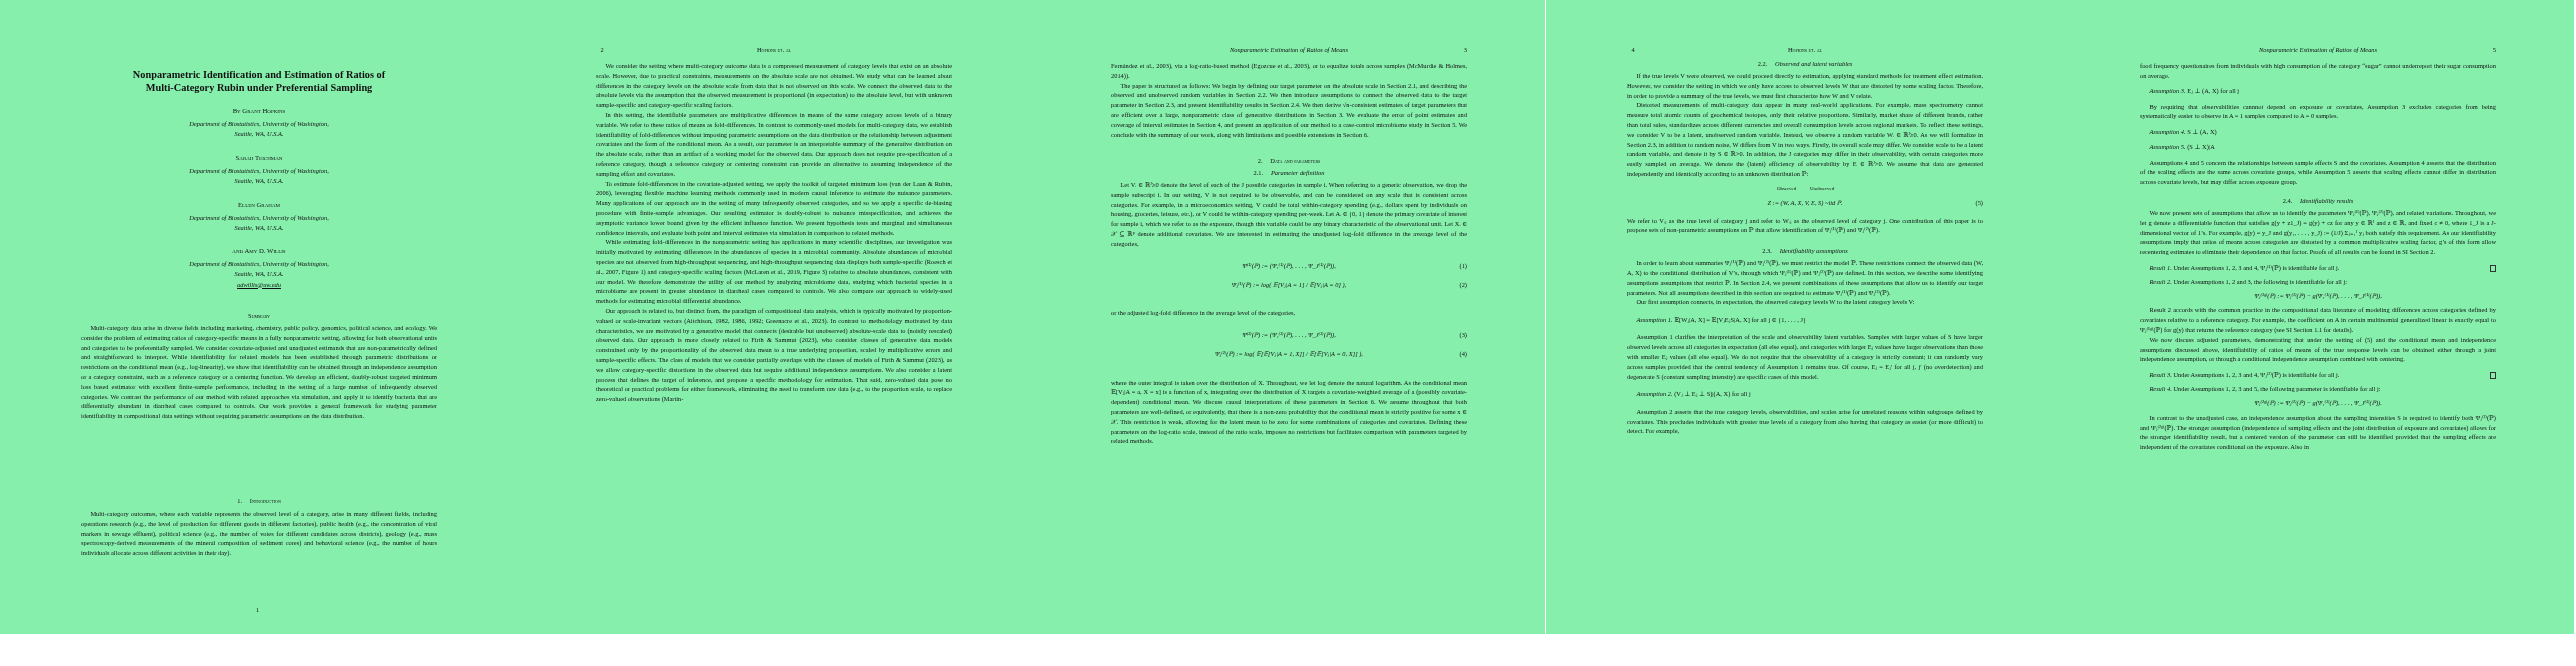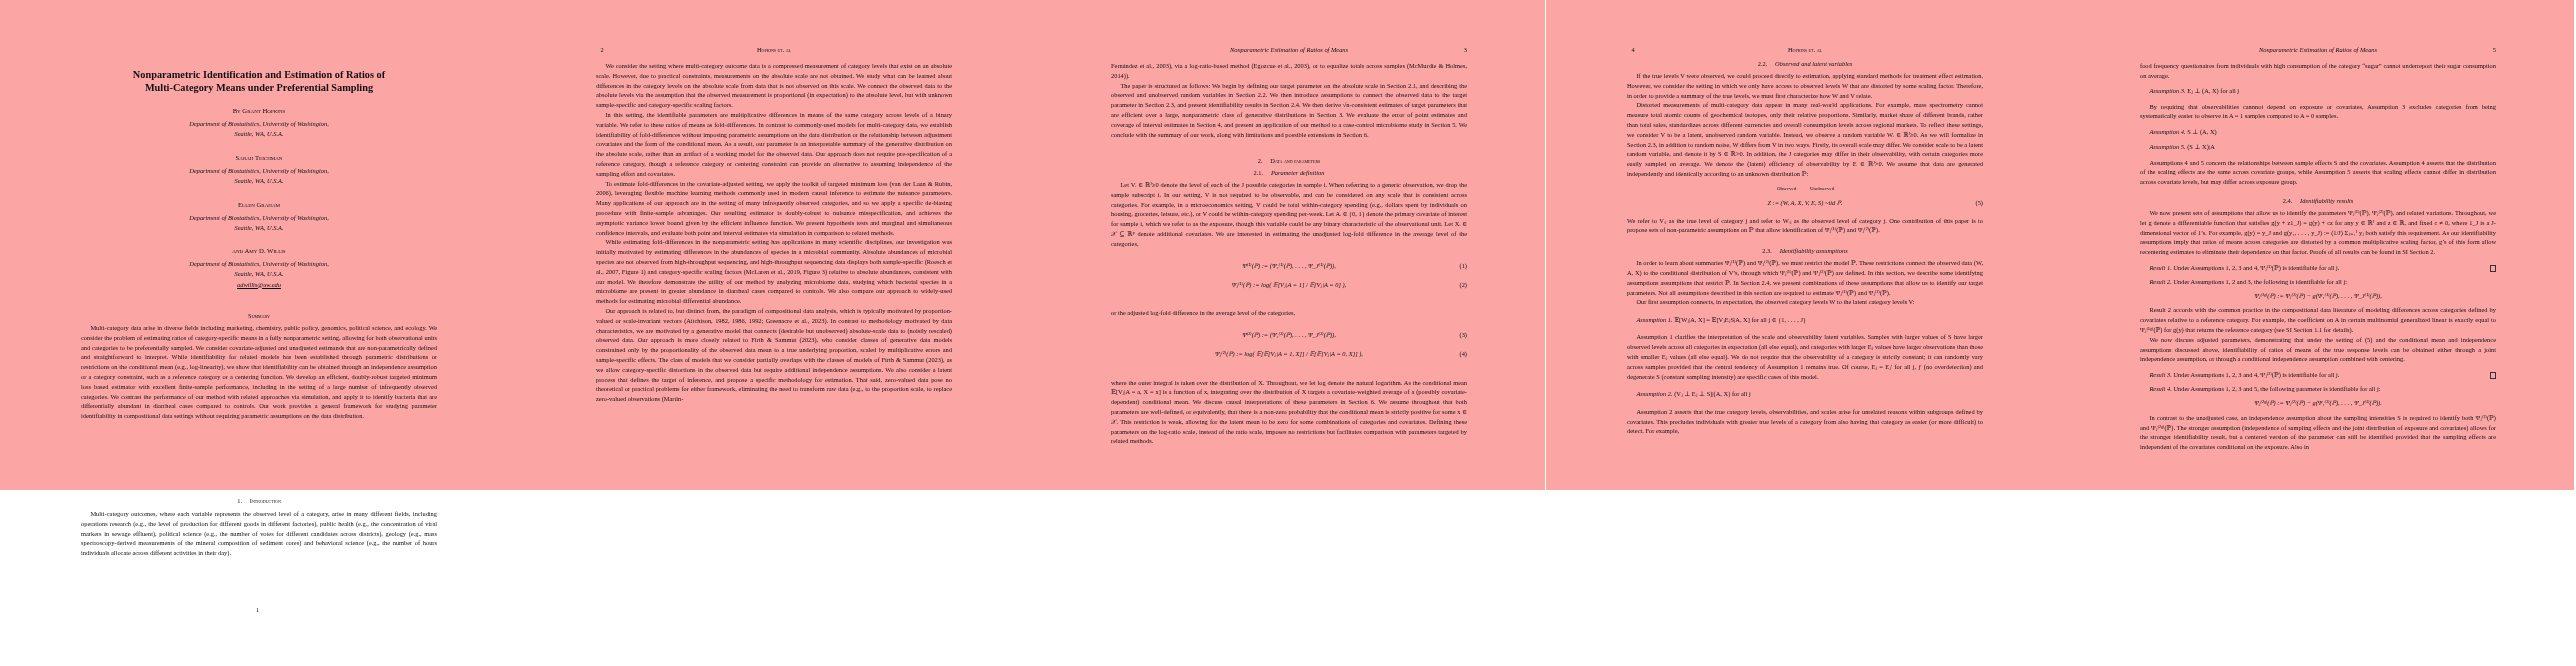--- a/index.html
+++ b/index.html
@@ -1,18 +1,18 @@
 <!DOCTYPE html>
 <html style="font-size:9px"><head>
 <meta charset="utf-8">
 <style>
   html, body { margin:0; padding:0; background:#ffffff; }
   body { width:2576px; height:667px; overflow:hidden; position:relative;
          font-family:"Liberation Serif","DejaVu Serif",serif; color:#111; }
-  .page { position:absolute; top:0; width:515px; height:490px; background:#fca5a5; }
+  .page { position:absolute; top:0; width:515px; height:634px; background:#86efac; }
   .col { position:absolute; left:81px; width:356px; font-size:6.4px; line-height:9.8px; }
   .runhead { position:absolute; top:46px; left:81px; width:356px; height:10px; font-size:6.4px; }
   .runhead .num-left { position:absolute; left:4.4px; top:0; }
   .runhead .num-right { position:absolute; right:0; top:0; }
   .runhead .center { position:absolute; left:0; right:0; text-align:center; top:0; }
   .sc { font-variant:small-caps; }
   .it { font-style:italic; }
   p { margin:0; text-align:justify; text-indent:9.4px; }
   p.noind { text-indent:0; }
   .sec { text-align:center; margin:0; font-variant:small-caps; font-size:6.4px; }
@@ -37,21 +37,21 @@
 </head>
 <body>
 
 <div class="stamp">
   <span>arXiv:2510.23920v1  [stat.ME]  27 Oct 2025</span>
 </div>
 
 <div class="page" style="left:0">
   <div class="col" style="top:68px">
     <div class="title">Nonparametric Identification and Estimation of Ratios of</div>
-    <div class="title">Multi-Category Means under Preferential Sampling</div>
+    <div class="title">Multi-Category Rubin under Preferential Sampling</div>
   </div>
 
   <div class="col" style="top:106px">
     <div style="height:47px">
       <div class="author">By Grant Hopkins</div>
       <div class="affil" style="margin-top:3.3px">Department of Biostatistics, University of Washington,</div>
       <div class="affil">Seattle, WA, U.S.A.</div>
     </div>
     <div style="height:47px">
       <div class="author">Sarah Teichman</div>

